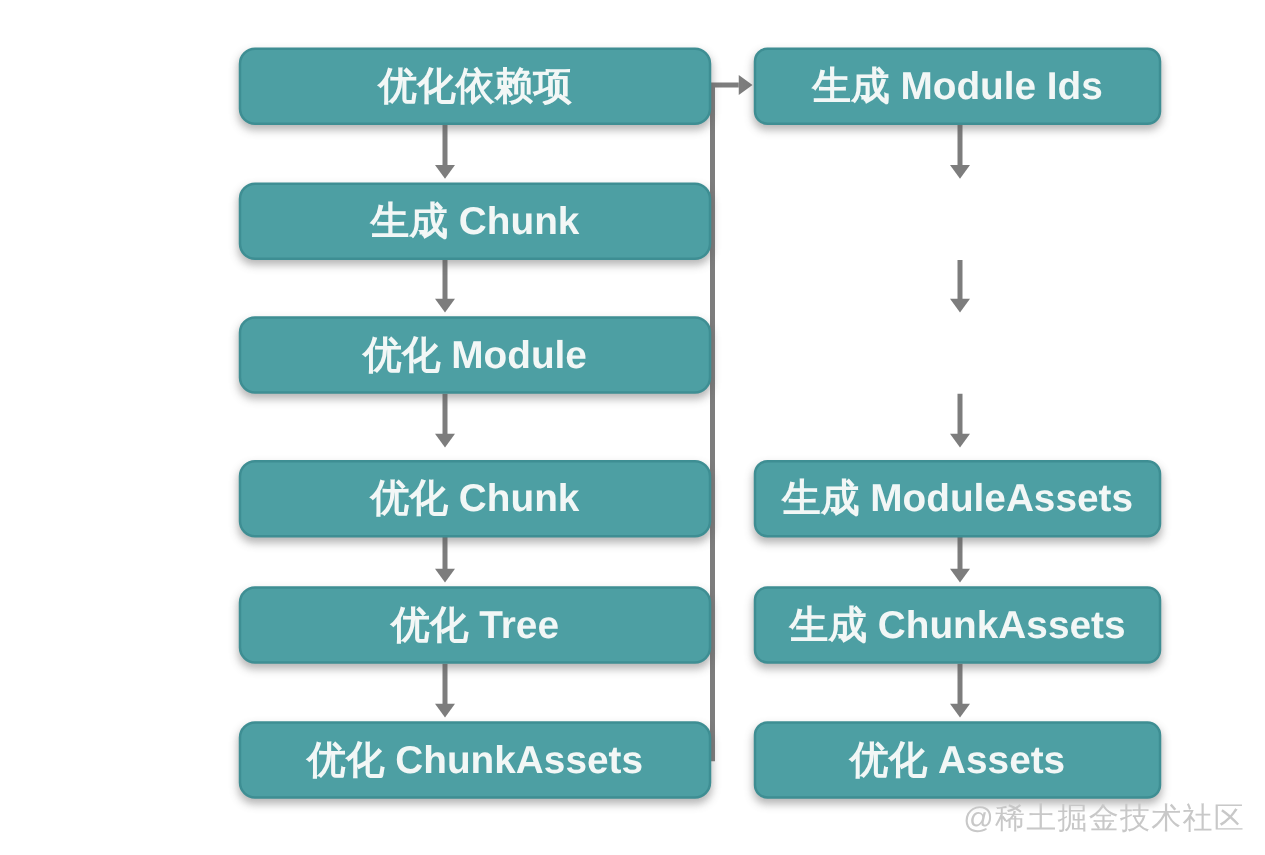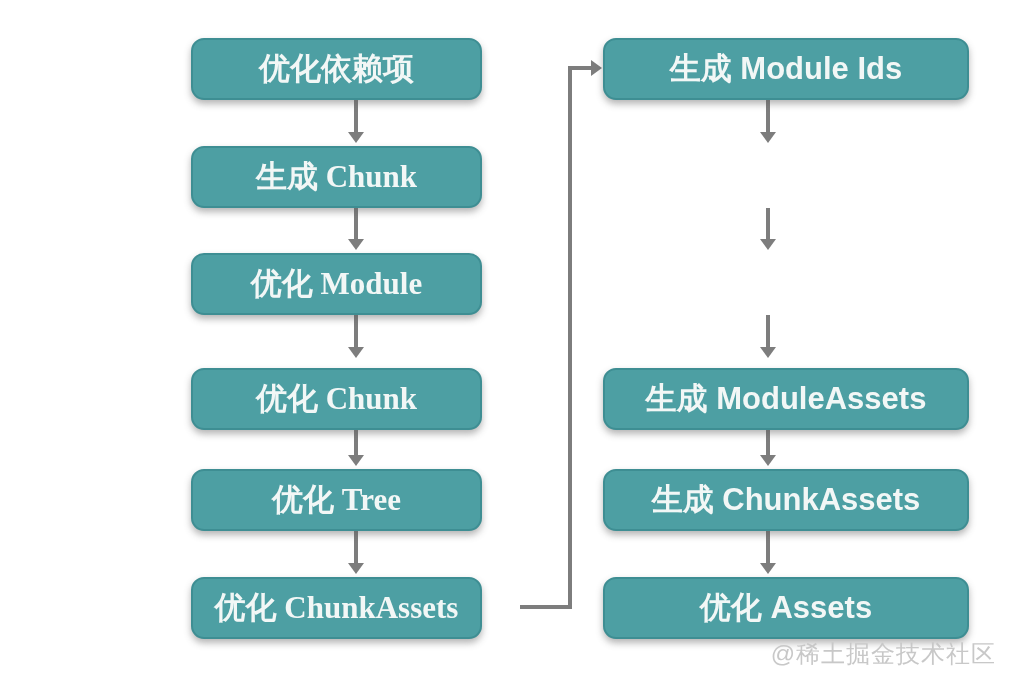--- a/index.html
+++ b/index.html
@@ -38,22 +38,22 @@
     box-shadow:0 4px 7px rgba(90,90,90,0.45);
     color:var(--node-text);
     font-size:31px;
     font-weight:bold;
     display:flex;
     align-items:center;
     justify-content:center;
     white-space:nowrap;
     z-index:1;
   }
-  .col-l{left:191px;width:291px;font-family:Liberation Serif, serif;}
-  .col-r{left:603px;width:366px;}
+  .col-l{left:191px;width:378px;}
+  .col-r{left:603px;width:326px;border-radius:11px;}
   .r0{top:38px}.r1{top:146px}.r2{top:253px}.r3{top:368px}.r4{top:469px}.r5{top:577px}
   .watermark{
     position:absolute;
     right:16px;
     bottom:14px;
     color:var(--watermark);
     font-size:24px;
     letter-spacing:1px;
     z-index:2;
   }

